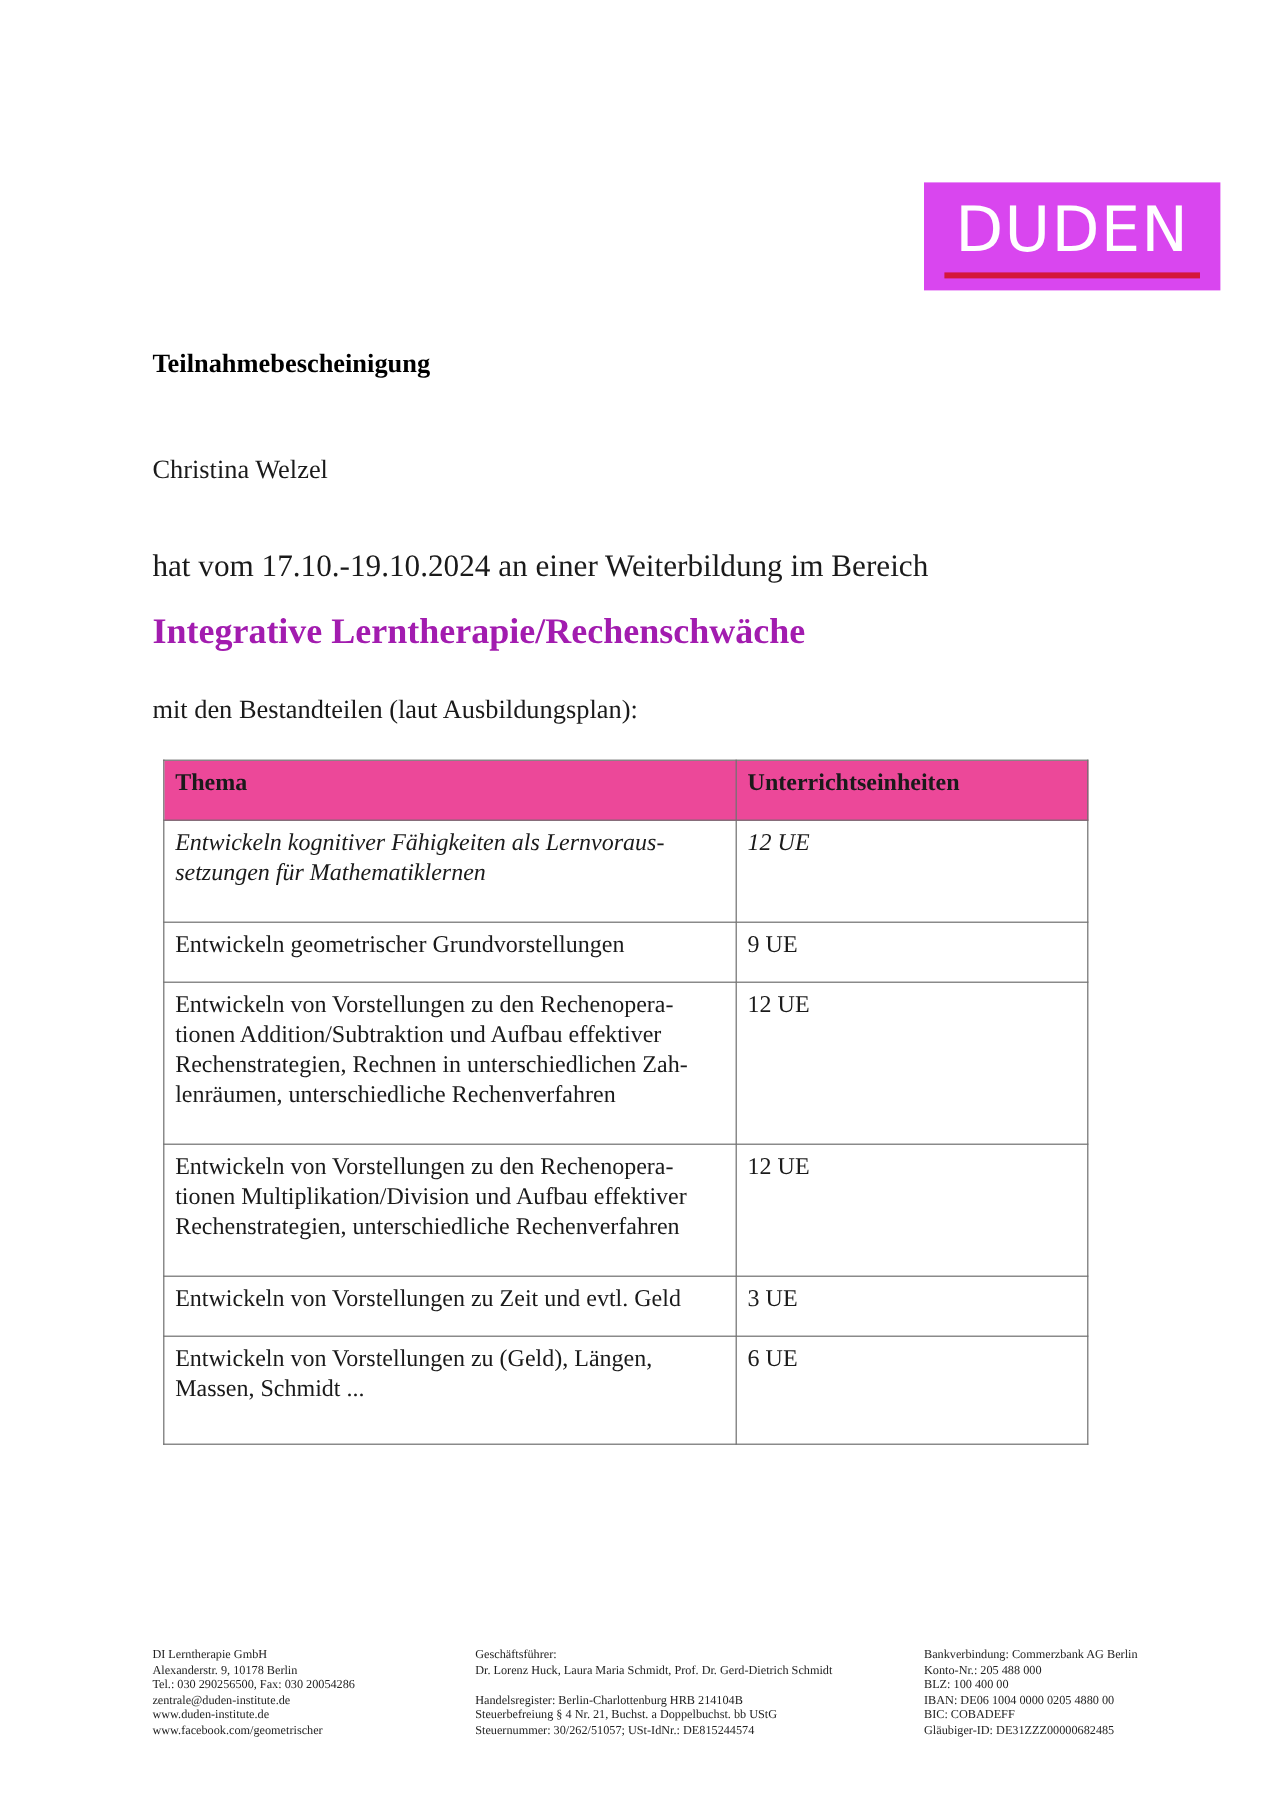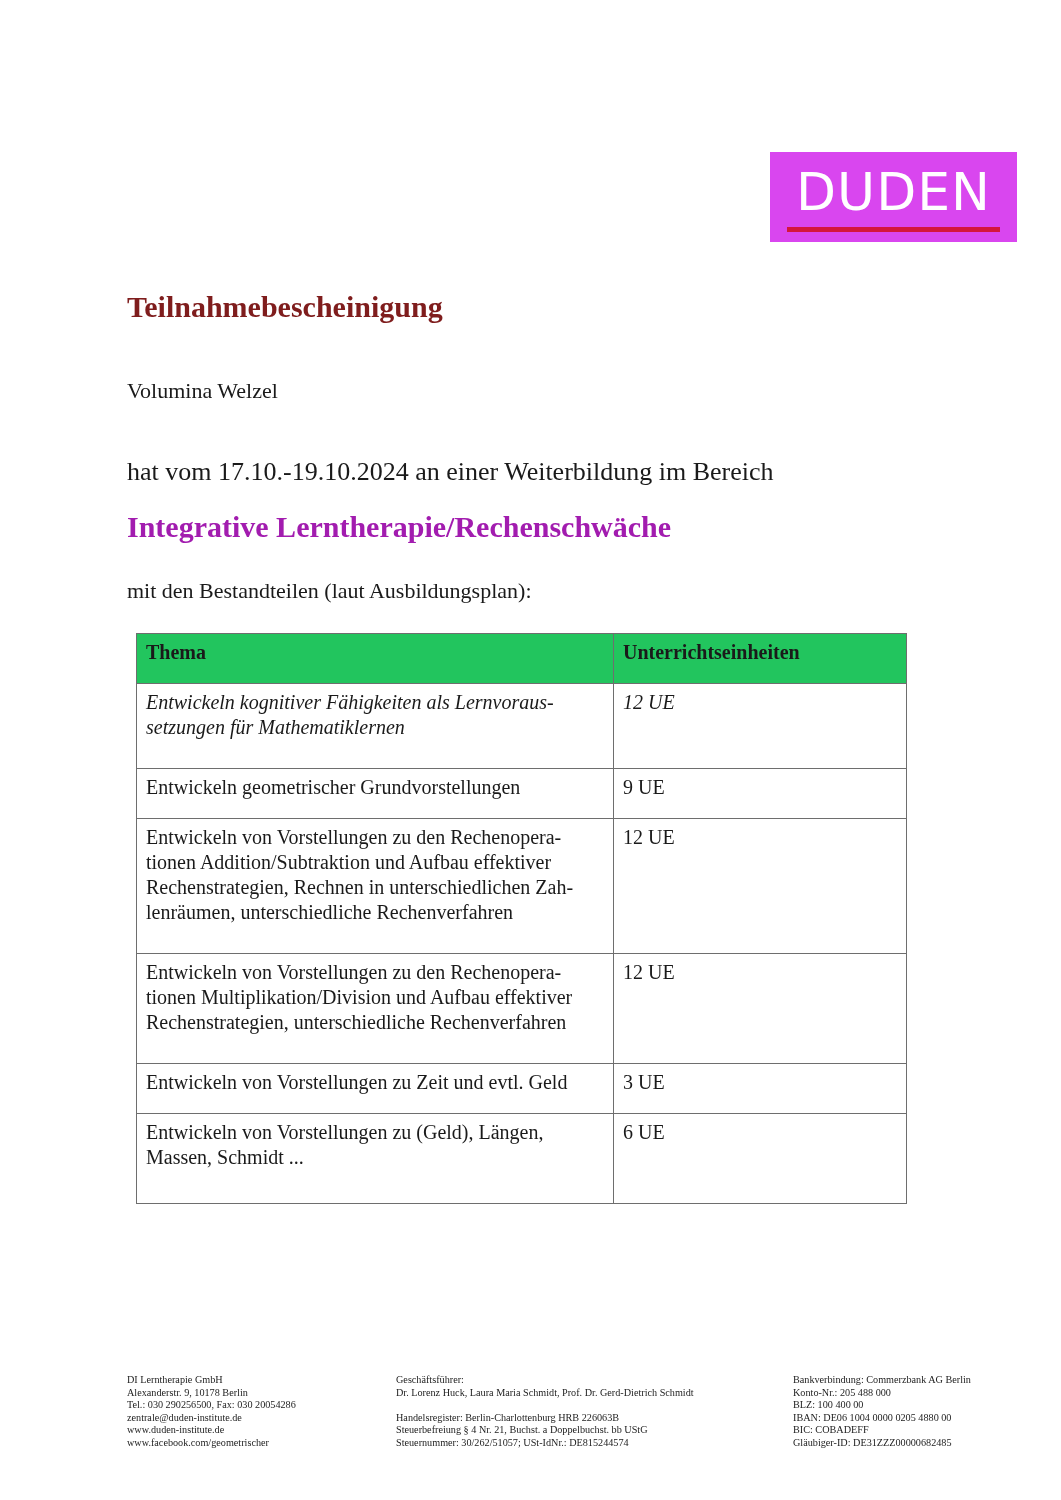--- a/index.html
+++ b/index.html
@@ -13,56 +13,56 @@
   }
   .logo-text {
     position: absolute; left: 0; right: 0; top: 10px; text-align: center;
     color: #ffffff; font-family: "DejaVu Sans", sans-serif; font-size: 52px;
     letter-spacing: 1px; line-height: 60px;
   }
   .logo-bar {
     position: absolute; left: 17px; right: 17px; top: 75px; height: 5px; background: #d4163c;
   }
   .title {
-    position: absolute; left: 127px; top: 290px; font-size: 30px; font-weight: bold;
-    color: #7f1d1d; margin: 0;
+    position: absolute; left: 127px; top: 290px; font-size: 22px; font-weight: bold;
+    color: #000000; margin: 0;
   }
   .name { position: absolute; left: 127px; top: 378px; font-size: 22px; }
   .intro { position: absolute; left: 127px; top: 457px; font-size: 26px; }
   .course { position: absolute; left: 127px; top: 510px; font-size: 30px; font-weight: bold; color: #a21caf; }
   .components { position: absolute; left: 127px; top: 578px; font-size: 22px; }
   table.topics {
     position: absolute; left: 136px; top: 633px; width: 771px;
     border-collapse: collapse; font-size: 20px;
   }
   table.topics th, table.topics td {
     border: 1.5px solid #6e6e6e; vertical-align: top; text-align: left;
     padding: 6px 9px 0 9px; line-height: 25px;
   }
-  table.topics th { background: #22c55e; font-weight: bold; height: 43px; }
+  table.topics th { background: #ec4899; font-weight: bold; height: 43px; }
   table.topics td.c1 { width: 458px; }
   .footer {
     position: absolute; top: 1374px; font-size: 10.2px; line-height: 12.6px; color: #222;
   }
   .footer div { white-space: nowrap; }
   .f1 { left: 127px; }
   .f2 { left: 396px; }
-  .f3 { left: 770px; margin-left: 23px; }
+  .f3 { left: 770px; }
   .gap { height: 12.6px; }
 </style>
 </head>
 <body>
 
 <div class="logo">
   <div class="logo-text">DUDEN</div>
   <div class="logo-bar"></div>
 </div>
 
 <h1 class="title">Teilnahmebescheinigung</h1>
-<div class="name">Volumina Welzel</div>
+<div class="name">Christina Welzel</div>
 <div class="intro">hat vom 17.10.-19.10.2024 an einer Weiterbildung im Bereich</div>
 <div class="course">Integrative Lerntherapie/Rechenschwäche</div>
 <div class="components">mit den Bestandteilen (laut Ausbildungsplan):</div>
 
 <table class="topics">
   <thead>
     <tr>
       <th>Thema</th>
       <th>Unterrichtseinheiten</th>
     </tr>
@@ -101,21 +101,21 @@
   <div>Tel.: 030 290256500, Fax: 030 20054286</div>
   <div>zentrale@duden-institute.de</div>
   <div>www.duden-institute.de</div>
   <div>www.facebook.com/geometrischer</div>
 </div>
 
 <div class="footer f2">
   <div>Geschäftsführer:</div>
   <div>Dr. Lorenz Huck, Laura Maria Schmidt, Prof. Dr. Gerd-Dietrich Schmidt</div>
   <div class="gap"></div>
-  <div>Handelsregister: Berlin-Charlottenburg HRB 226063B</div>
+  <div>Handelsregister: Berlin-Charlottenburg HRB 214104B</div>
   <div>Steuerbefreiung § 4 Nr. 21, Buchst. a Doppelbuchst. bb UStG</div>
   <div>Steuernummer: 30/262/51057; USt-IdNr.: DE815244574</div>
 </div>
 
 <div class="footer f3">
   <div>Bankverbindung: Commerzbank AG Berlin</div>
   <div>Konto-Nr.: 205 488 000</div>
   <div>BLZ: 100 400 00</div>
   <div>IBAN: DE06 1004 0000 0205 4880 00</div>
   <div>BIC: COBADEFF</div>

